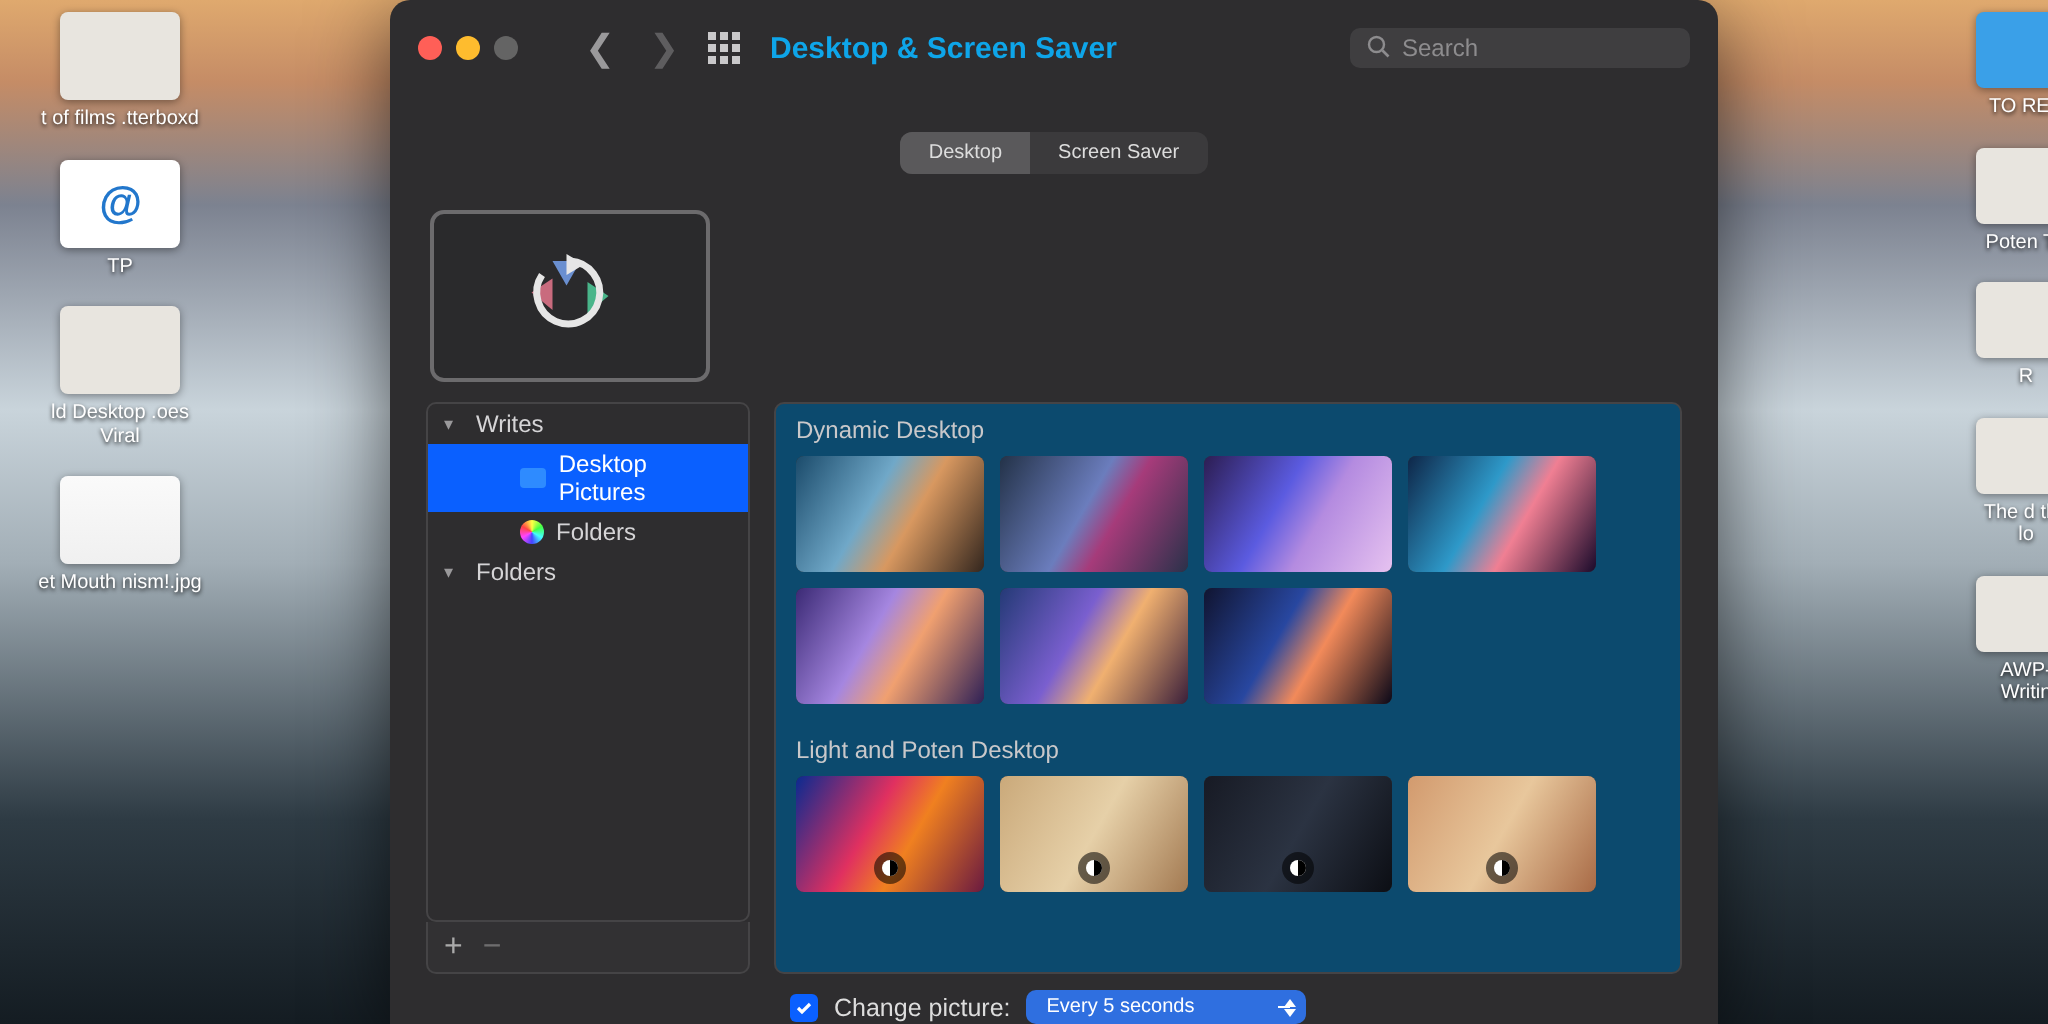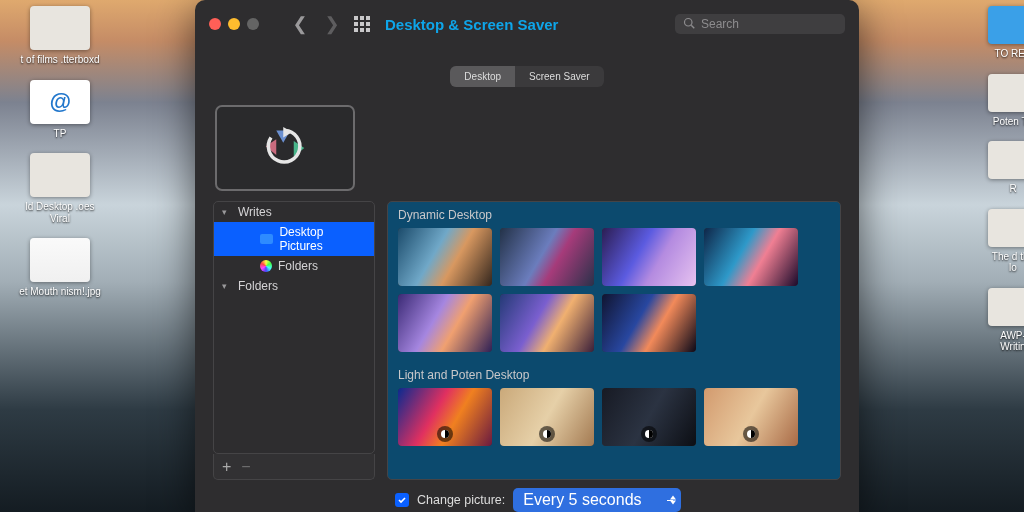--- a/index.html
+++ b/index.html
@@ -53,21 +53,21 @@
   .gallery{flex:1;border:1px solid #454446;border-radius:5px;overflow:auto;background:#0c4a6e;}
   .section-h{font-size:12px;color:#c9c8ca;padding:6px 10px;}
   .thumbs{display:flex;flex-wrap:wrap;gap:8px;padding:0 10px 10px;}
   .tcard{width:94px;height:58px;border-radius:4px;position:relative;overflow:hidden;background:#333;cursor:pointer;}
   .tcard .lg{position:absolute;inset:0;}
   .badge{position:absolute;bottom:4px;left:50%;transform:translateX(-50%);width:16px;height:16px;border-radius:50%;background:rgba(0,0,0,.55);display:flex;align-items:center;justify-content:center;}
   .badge svg{width:10px;height:10px;}
   .bottom-opts{display:flex;align-items:center;gap:8px;padding:8px 20px 0 200px;font-size:12.5px;color:#ddd;}
   .cb{width:14px;height:14px;background:#0a60ff;border-radius:3px;display:inline-flex;align-items:center;justify-content:center;}
   .cb svg{width:10px;height:10px;}
-  .select{background:#2f6fe0;color:#fff;font-size:16px;padding:3px 24px 3px 10px;border-radius:5px;position:relative;cursor:pointer; width:168px;}
+  .select{background:#2f6fe0;color:#fff;font-size:10px;padding:3px 24px 3px 10px;border-radius:5px;position:relative;cursor:pointer; width:140px;}
   .select::after{content:"";position:absolute;right:6px;top:50%;transform:translateY(-50%);width:10px;height:14px;background:
     linear-gradient(#fff,#fff) center/6px 1px no-repeat;}
   .select .ud{position:absolute;right:5px;top:50%;transform:translateY(-50%);display:flex;flex-direction:column;gap:1px;}
   .select .ud span{width:0;height:0;border-left:3px solid transparent;border-right:3px solid transparent;}
   .select .ud .u{border-bottom:4px solid #fff;}
   .select .ud .d{border-top:4px solid #fff;}
 
   
   .g1{background:linear-gradient(120deg,#1b4b6b,#70a8c8 40%,#d89860 60%,#33261e);}
   .g2{background:linear-gradient(120deg,#233248,#6b7dbd 45%,#a63b7a 60%,#2a314a);}

